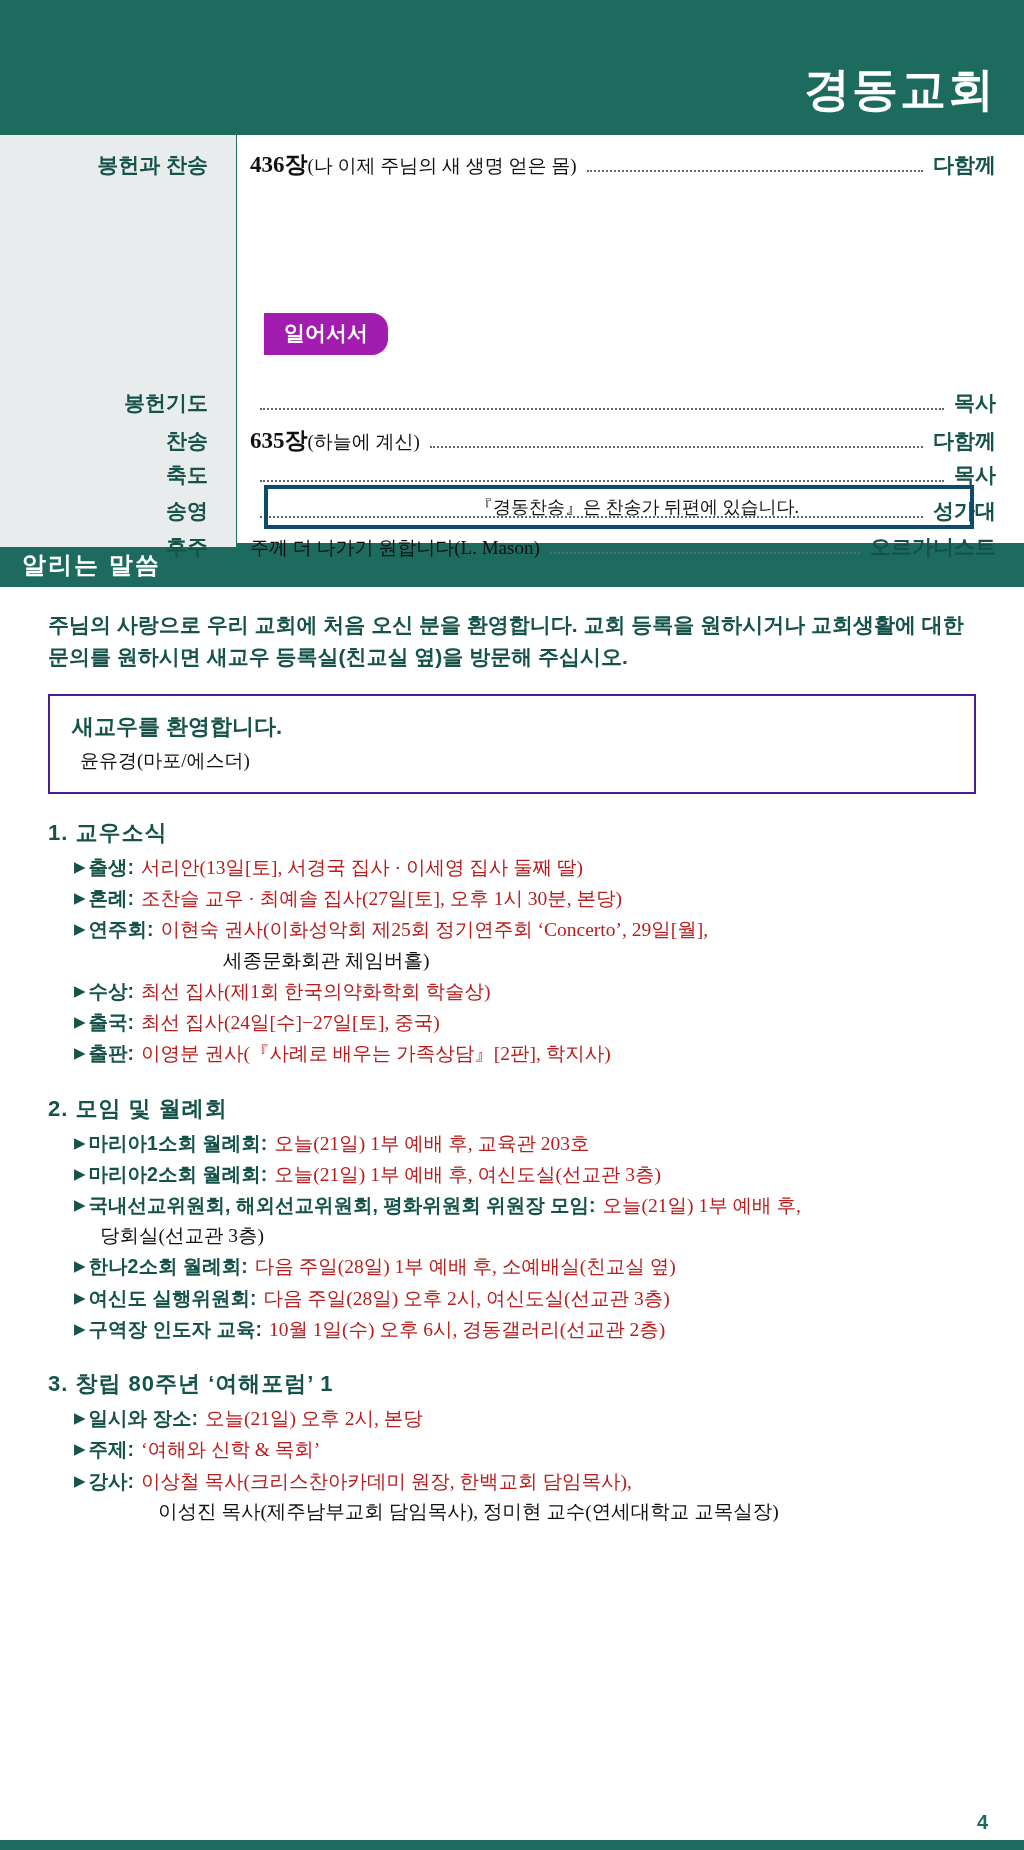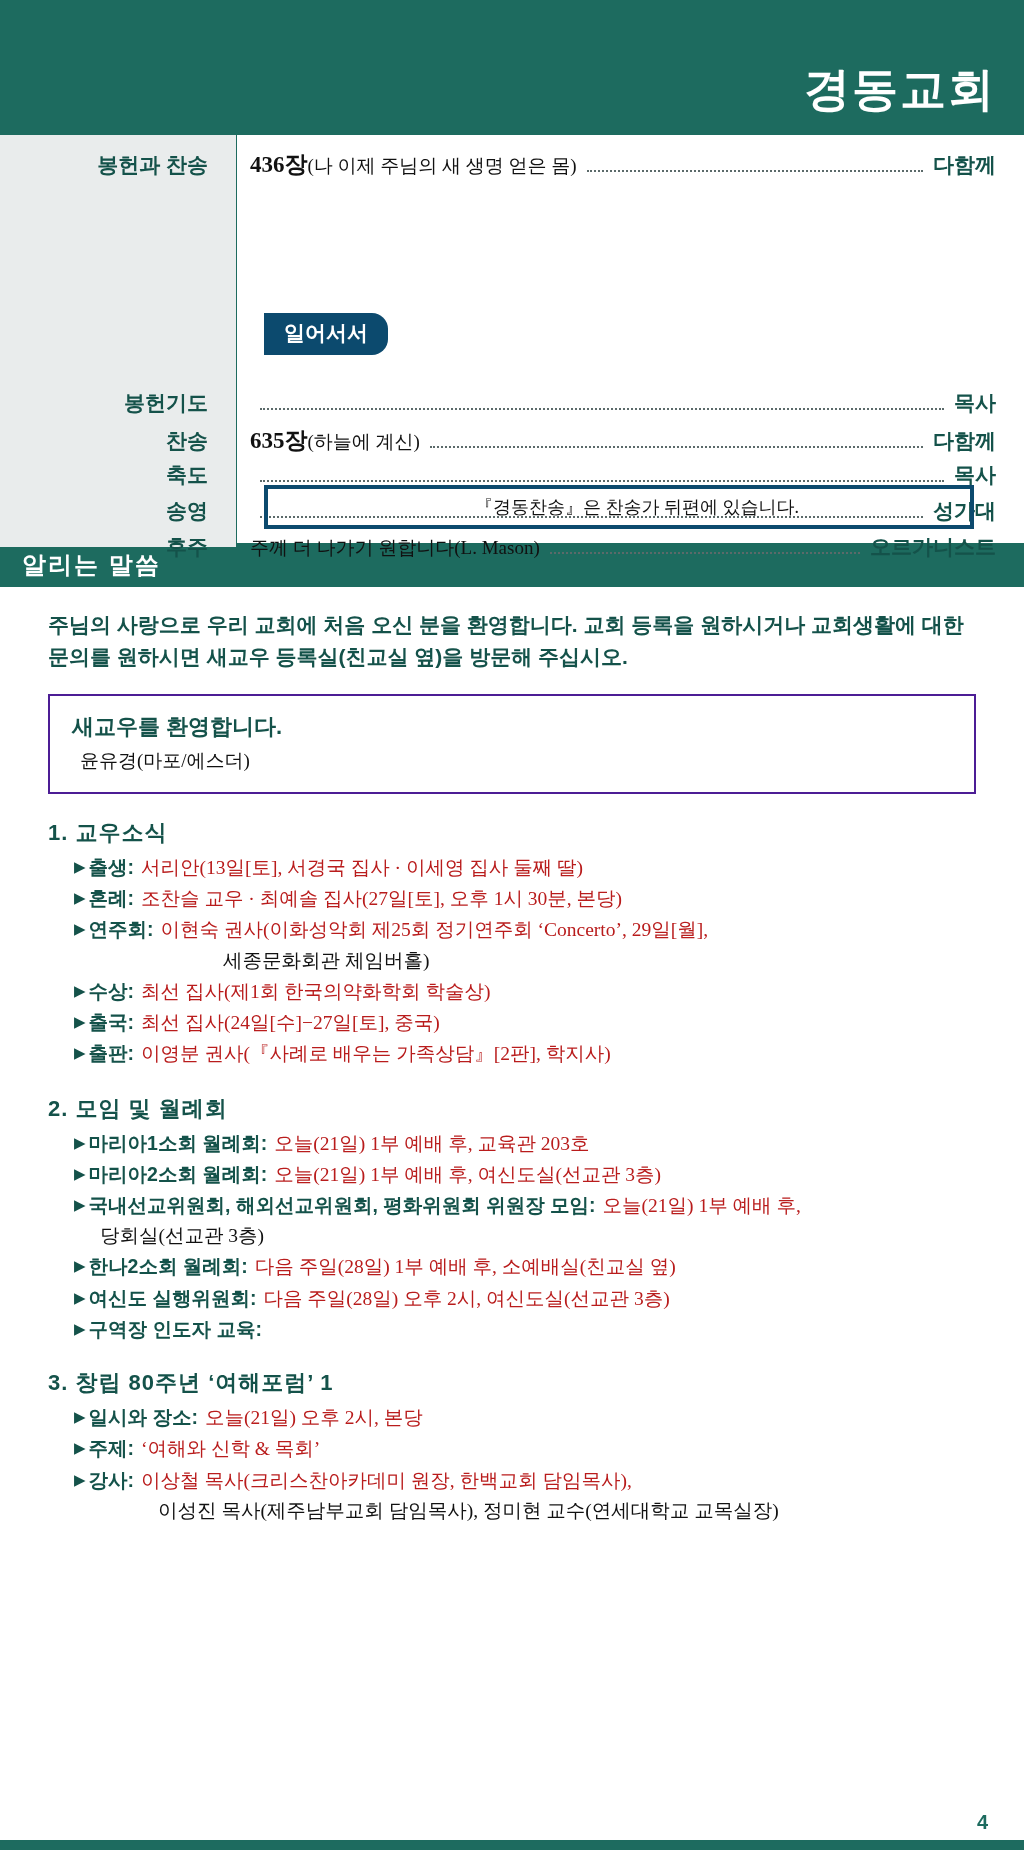--- a/index.html
+++ b/index.html
@@ -94,21 +94,21 @@
     font-size: 21px;
     font-weight: bold;
     color: #14524a;
     font-family: "Liberation Sans", sans-serif;
   }
 
   .standing-tag {
     position: absolute;
     left: 264px;
     top: 178px;
-    background: #0c4a6e;
+    background: #a21caf;
     color: #ffffff;
     font-size: 21px;
     font-weight: bold;
     padding: 6px 20px 8px 20px;
     border-radius: 0 16px 16px 0;
     font-family: "Liberation Sans", sans-serif;
   }
 
   .hymnal-note {
     position: absolute;
@@ -381,20 +381,21 @@
         <span class="b-text">다음 주일(28일) 1부 예배 후, 소예배실(친교실 옆)</span>
       </div>
       <div class="bullet">
         <span class="tri">▶</span>
         <span class="b-label">여신도 실행위원회:</span>
         <span class="b-text">다음 주일(28일) 오후 2시, 여신도실(선교관 3층)</span>
       </div>
       <div class="bullet">
         <span class="tri">▶</span>
         <span class="b-label">구역장 인도자 교육:</span>
+        <span class="b-text">10월 1일(수) 오후 6시, 경동갤러리(선교관 2층)</span>
       </div>
     </div>
   </div>
 
   <div class="section">
     <div class="section-title">3. 창립 80주년 ‘여해포럼’ 1</div>
     <div class="bullet-list">
       <div class="bullet">
         <span class="tri">▶</span>
         <span class="b-label">일시와 장소:</span>

